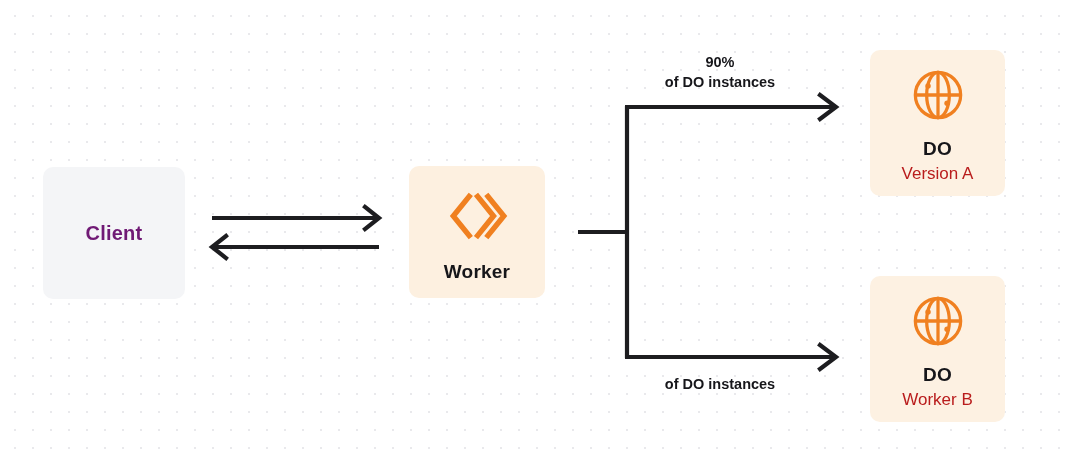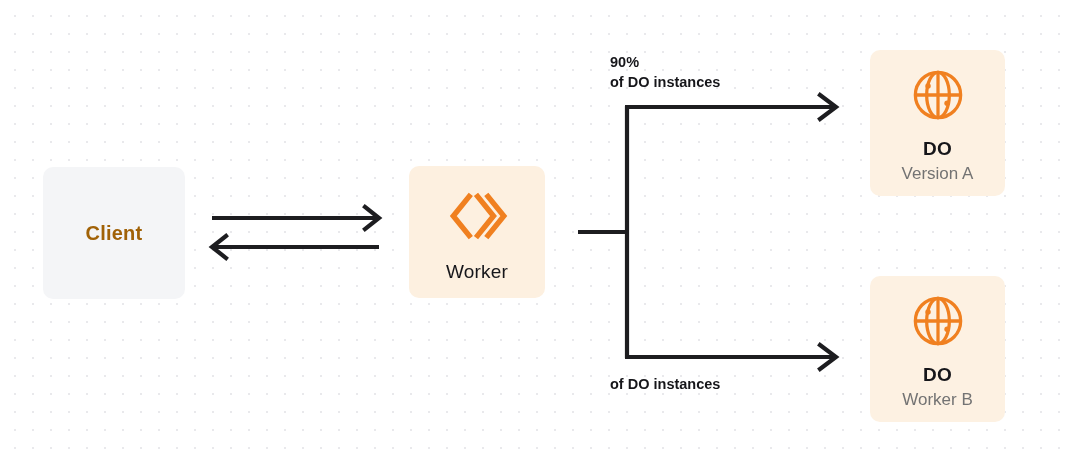--- a/index.html
+++ b/index.html
@@ -32,39 +32,39 @@
   .node-client {
     left: 43px;
     top: 167px;
     width: 142px;
     height: 132px;
     background: #f4f5f7;
   }
   .client-label {
     font-size: 20px;
     font-weight: bold;
-    color: #a16207;
+    color: #701a75;
     letter-spacing: 0.2px;
   }
 
   .node-worker {
     left: 409px;
     top: 166px;
     width: 136px;
     height: 132px;
     background: #fdf0e0;
   }
   .worker-icon {
     width: 66px;
     height: 66px;
     margin-top: 2px;
   }
   .worker-label {
     font-size: 19px;
-    font-weight: normal;
+    font-weight: bold;
     color: #16161a;
     margin-top: 12px;
     letter-spacing: 0.2px;
   }
 
   .node-do {
     left: 870px;
     width: 135px;
     height: 146px;
     background: #fdf1e2;
@@ -80,27 +80,27 @@
   }
   .do-title {
     font-size: 19px;
     font-weight: bold;
     color: #16161a;
     margin-top: 14px;
     letter-spacing: 0.3px;
   }
   .do-sub {
     font-size: 17px;
-    color: #737373;
+    color: #b91c1c;
     margin-top: 4px;
   }
 
   .edge-label {
     position: absolute;
-    text-align: left;
+    text-align: center;
     font-size: 14.5px;
     font-weight: bold;
     color: #16161a;
     line-height: 20px;
     white-space: nowrap;
   }
   .label-90 { left: 610px; top: 52px; width: 220px; }
   .label-10 { left: 610px; top: 374px; width: 220px; }
 
   svg.wires {

